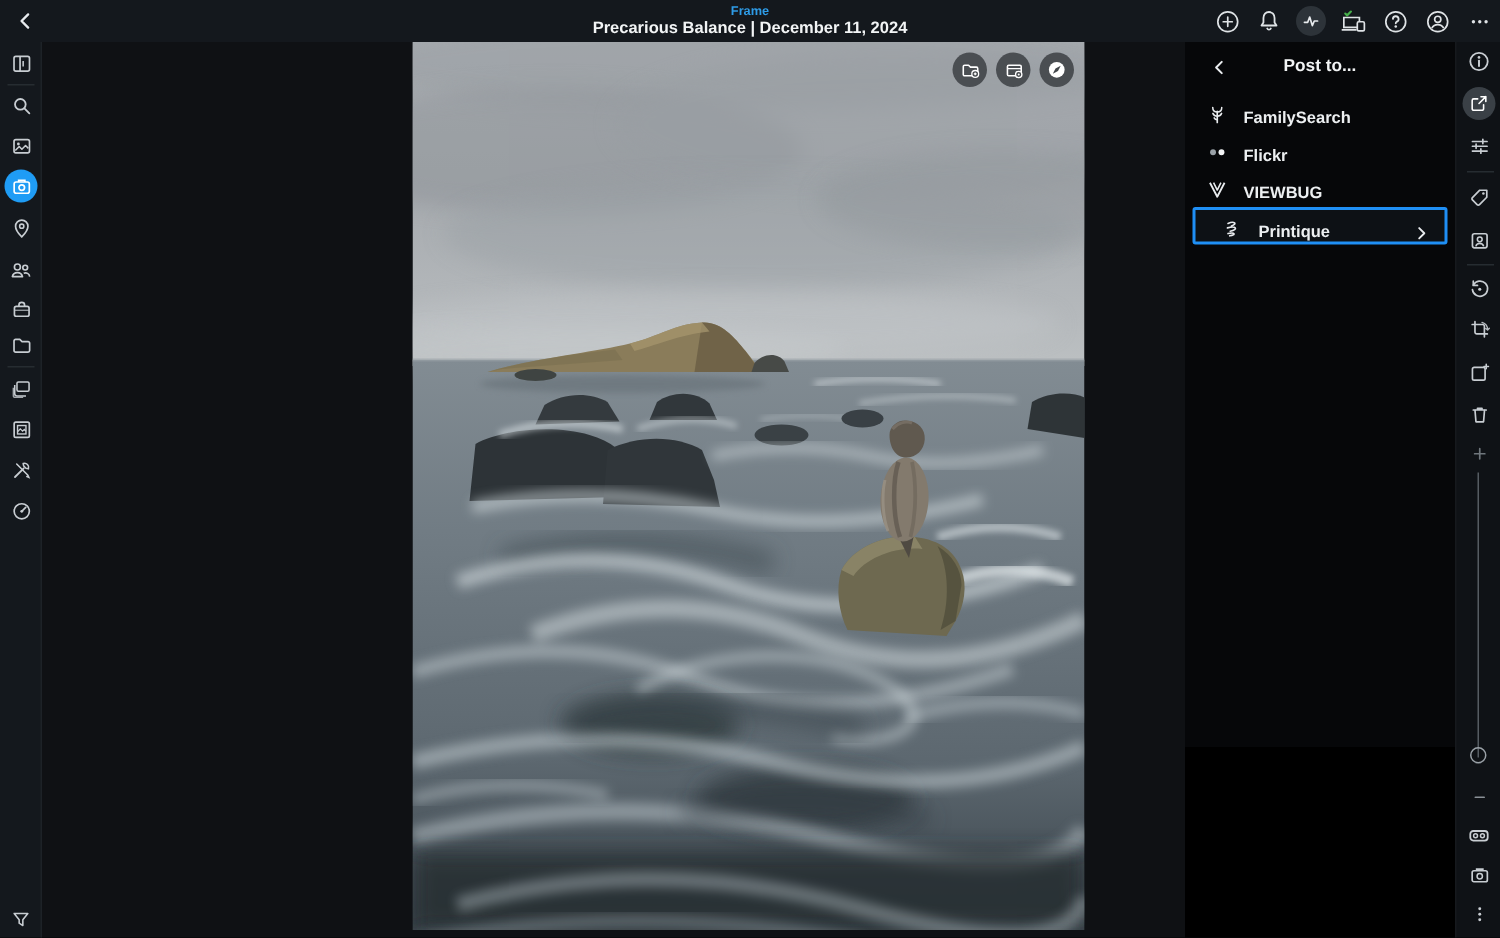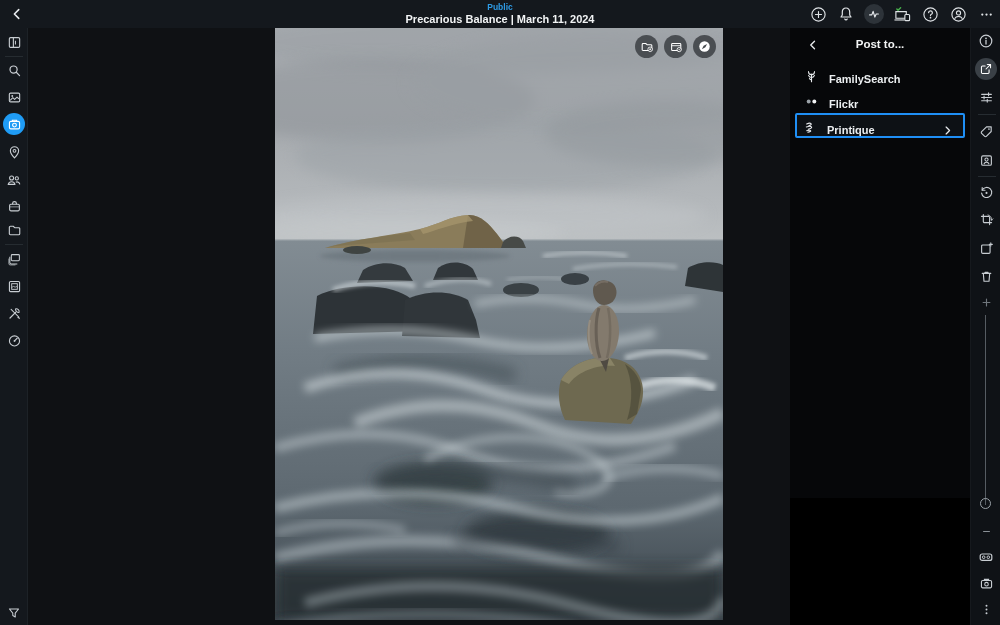--- a/index.html
+++ b/index.html
@@ -43,21 +43,21 @@
   #share-panel { position:absolute; left:790px; top:28px; width:180px; height:470px;
                  background:#060709; z-index:20; }
   #sp-header { position:relative; height:32px; display:flex; align-items:center; }
   #sp-back { position:absolute; left:14px; top:8px; width:18px; height:18px; display:flex;
              align-items:center; justify-content:center; cursor:pointer; }
   #sp-title { width:100%; text-align:center; color:#f2f4f5; font-size:11.5px; font-weight:bold; }
   .sp-row { position:relative; height:25px; display:flex; align-items:flex-end; gap:9px;
             padding:0 10px 0 13px; cursor:pointer; color:#eceff1; }
   .sp-row .lbl { font-size:11px; font-weight:bold; flex:1; }
   .sp-row.selected { border:2px solid #1f8ff5; border-radius:2px; background:#0d1115;
-                     margin:3px 5px 0 5px; padding-left:4px; height:25px; }
+                     margin:3px 5px 0 5px; padding-left:16px; height:25px; }
   .sp-ic { width:17px; height:17px; display:flex; align-items:center; justify-content:center; }
 
   
   #right-rail { position:absolute; left:970px; top:28px; width:30px; height:597px;
                 background:#0f1216; border-left:1px solid #16191d; z-index:20; }
   .rr-ic { position:absolute; left:4px; width:22px; height:22px; display:flex;
            align-items:center; justify-content:center; cursor:pointer; }
   .rr-sel { background:#3a4046; border-radius:50%; }
   #zoom-track { position:absolute; left:14px; top:287px; width:1px; height:190px;
                 background:#565c62; }
@@ -67,22 +67,22 @@
 </head>
 <body>
 
 <div id="topbar">
   <div id="back-btn">
     <svg width="14" height="14" viewBox="0 0 16 16">
         <path d="M10 3 L5 8 L10 13" fill="none" stroke="#e8ebee" stroke-width="1.8" stroke-linecap="round" stroke-linejoin="round"></path>
       </svg>
   </div>
   <div id="title-wrap">
-    <div id="title-public">Public</div>
-    <div id="title-main">Precarious Balance | March 11, 2024</div>
+    <div id="title-public">Frame</div>
+    <div id="title-main">Precarious Balance | December 11, 2024</div>
   </div>
   <div id="topbar-right">
     <div class="tb-ic">
       <svg width="17" height="17" viewBox="0 0 18 18">
           <circle cx="9" cy="9" r="7" fill="none" stroke="#dfe3e6" stroke-width="1.2"></circle>
           <path d="M9 5.8 V12.2 M5.8 9 H12.2" stroke="#dfe3e6" stroke-width="1.2" stroke-linecap="round"></path>
         </svg>
     </div>
     <div class="tb-ic">
       <svg width="16" height="16" viewBox="0 0 16 16">
@@ -361,20 +361,29 @@
   <div class="sp-row">
     <span class="sp-ic">
       <svg width="15" height="15" viewBox="0 0 16 16">
           <circle cx="5" cy="8" r="2.1" fill="#9aa1a7"></circle>
           <circle cx="11" cy="8" r="2.1" fill="#f2f4f5"></circle>
         </svg>
     </span>
     <span class="lbl">Flickr</span>
   </div>
 
+  <div class="sp-row">
+    <span class="sp-ic">
+      <svg width="15" height="15" viewBox="0 0 16 16">
+          <path d="M2.8 3 L8 13 L13.2 3" fill="none" stroke="#e8ebee" stroke-width="1.3" stroke-linejoin="round"></path>
+          <path d="M5.4 3 L8 8.2 L10.6 3" fill="none" stroke="#e8ebee" stroke-width="1.1" stroke-linejoin="round"></path>
+        </svg>
+    </span>
+    <span class="lbl">VIEWBUG</span>
+  </div>
 
   <div class="sp-row selected">
     <span class="sp-ic">
       <svg width="15" height="15" viewBox="0 0 16 16">
           <path d="M5 4.2 C9.5 2.2 12 4.6 7.4 6 M4.6 7.4 C10.8 5.6 12.6 8.6 6.6 9.8 M5 11.4 C9.8 10.2 11 12.4 6.2 13" fill="none" stroke="#e8ebee" stroke-width="1.2" stroke-linecap="round"></path>
         </svg>
     </span>
     <span class="lbl">Printique</span>
     <span>
       <svg width="11" height="11" viewBox="0 0 16 16">

